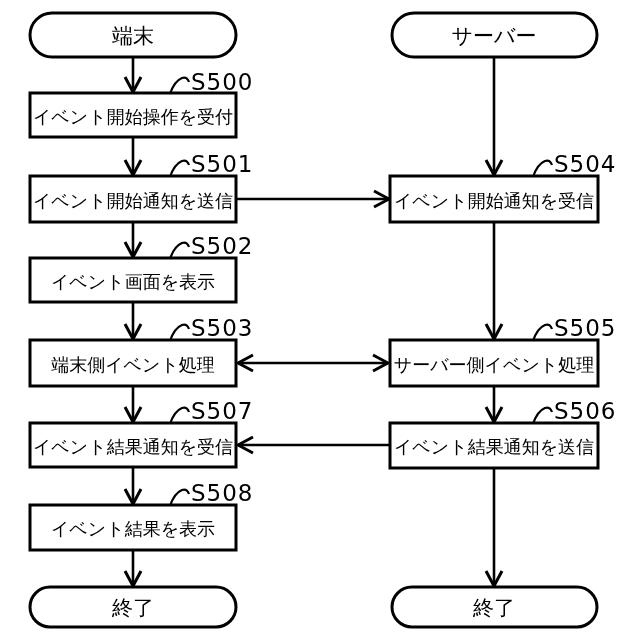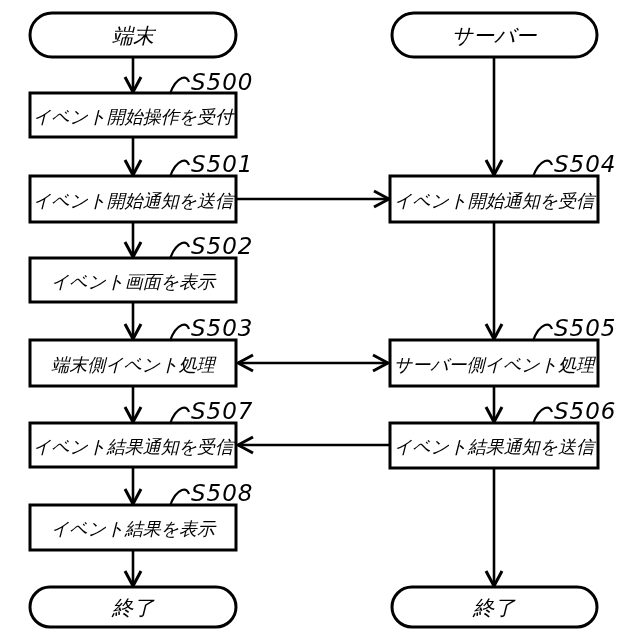--- a/index.html
+++ b/index.html
@@ -1,21 +1,21 @@
 <!DOCTYPE html>
 <html><head>
 <meta charset="utf-8">
 <style>
   html, body {
     margin: 0; padding: 0;
     width: 640px; height: 640px;
     background: #ffffff;
     font-family: "DejaVu Sans", sans-serif;
   }
-  #canvas-wrap { width: 546px; height: 640px; font-style: italic; }
+  #canvas-wrap { width: 546px; height: 640px; }
   svg { display: block; }
   svg text {
     font-family: "DejaVu Sans", sans-serif;
     fill: #000000;
   }
   .shape {
     fill: #ffffff;
     stroke: #000000;
     stroke-width: 3;
   }

